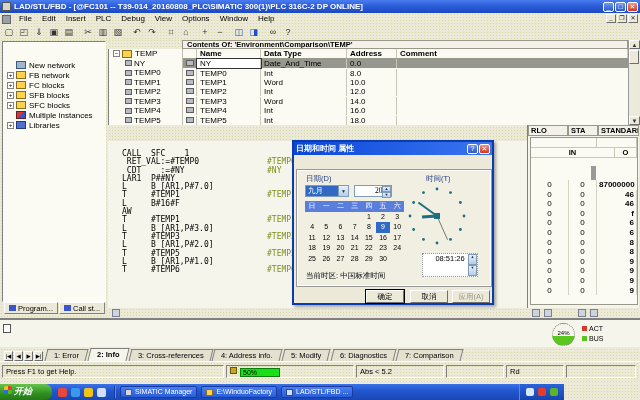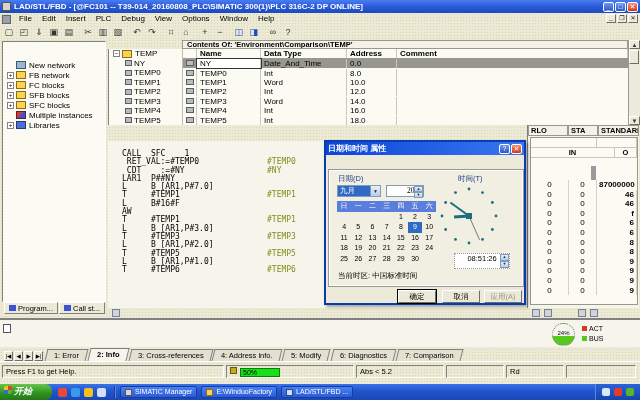--- a/index.html
+++ b/index.html
@@ -110,21 +110,21 @@
   .btab > span { display:inline-block; transform:skewX(14deg); }
   .btab.active { background:#f6f5ec; font-weight:bold; height:13px; }
 
   
   #statusbar { left:0; top:361px; width:640px; height:23px; border-top:1px solid #fff; padding-top:2px; }
   .sseg { position:absolute; top:3px; height:13px; border:1px solid; border-color:#808080 #fff #fff #808080; font-size:7.5px; line-height:11px; padding:0 3px; white-space:nowrap; overflow:hidden; }
   #seg-progress .lock { display:inline-block; width:7px; height:7px; background:#c8a820; border:1px solid #6a5a10; margin-right:3px; }
   #seg-progress .bar { display:inline-block; width:40px; height:9px; background:#18e018; border:1px solid #0a800a; font-size:7px; line-height:8px; text-align:left; padding-left:2px; vertical-align:middle; }
 
   
-  #taskbar { left:0; top:384px; width:640px; height:16px;
+  #taskbar { left:0; top:384px; width:564px; height:16px;
       background:linear-gradient(180deg,#3a72e8 0%,#2257d0 40%,#1a47b4 100%); display:flex; align-items:center; }
   #startbtn { width:52px; height:16px; background:linear-gradient(180deg,#66c44e,#2f8f1f 60%,#27761a);
       border-radius:0 7px 7px 0; color:#fff; font-weight:bold; font-size:9px; line-height:15px;
       padding-left:4px; font-style:italic; white-space:nowrap; }
   #startbtn .flag { display:inline-block; width:8px; height:8px; margin-right:2px; font-style:normal;
       background:conic-gradient(#e83a2a 0 90deg,#59b52a 90deg 180deg,#2a6ae8 180deg 270deg,#f0c21a 270deg 360deg);
       border-radius:2px; }
   #quick { display:flex; align-items:center; margin:0 4px; }
   .qicon { width:9px; height:9px; margin:0 2px; border-radius:2px; }
   .tdiv { width:2px; height:12px; background:#1a3c9c; border-right:1px solid #5a86e8; margin:0 2px; }
@@ -134,41 +134,41 @@
   .taskbtn .ticn2 { width:7px; height:7px; margin-right:3px; flex:none; }
   .ticn2.simatic { background:#d8d8d8; border:1px solid #555; }
   .ticn2.folder  { background:#ffd24d; border:1px solid #8a6d1a; }
   .ticn2.lad     { background:#cfe0f8; border:1px solid #2a4a90; }
   #tray { margin-left:auto; height:16px; background:linear-gradient(180deg,#2a62d8,#1744ac); border-left:1px solid #5a86e8;
       display:flex; align-items:center; padding:0 4px; }
   .trayicon { width:8px; height:8px; margin:0 2px; border-radius:2px; }
 
   
   #dialog { left:292px; top:140px; width:202px; height:165px; background:#ece9d8;
-      border:2px solid #0a3cb0; box-shadow:2px 2px 3px rgba(0,0,0,0.35); z-index:10;margin-left:32px; }
+      border:2px solid #0a3cb0; box-shadow:2px 2px 3px rgba(0,0,0,0.35); z-index:10; }
   #dlg-title { height:13px; background:linear-gradient(90deg,#0a46d8,#3a76f0); color:#fff; display:flex; align-items:center; padding:0 2px; }
   #dlg-title .dtext { flex:1; font-size:8px; font-weight:bold; white-space:nowrap; overflow:hidden; }
   #dlg-tabs { display:flex; padding:2px 3px 0 3px; height:14px; }
   .dtab { padding:0 5px; font-size:7.5px; line-height:12px; background:#ece9d8; border:1px solid #999; border-bottom:none; border-radius:2px 2px 0 0; margin-right:1px; white-space:nowrap; }
   .dtab.active { background:#f4f2e6; position:relative; top:-1px; font-weight:bold; }
   #dlg-page { position:absolute; left:3px; top:28px; width:194px; height:116px; background:#f1efe2; border:1px solid #fff; outline:1px solid #999; }
   .dlabel { position:absolute; font-size:7.5px; color:#203a80; }
   #month-combo { position:absolute; left:7px; top:14px; width:44px; height:12px; background:#fff; border:1px solid #7f9db9; display:flex; }
   #month-combo .sel { flex:1; background:#316ac5; color:#fff; font-size:7.5px; line-height:10px; padding-left:2px; }
   .drop { width:10px; background:linear-gradient(180deg,#e8f0fc,#b8cce8); border-left:1px solid #7f9db9; font-size:5px; line-height:10px; text-align:center; color:#234; }
   #year-spin { position:absolute; left:56px; top:14px; width:38px; height:12px; background:#fff; border:1px solid #7f9db9; font-size:7.5px; line-height:10px; padding-left:20px;font-family:Liberation Serif, serif; }
   .spin { position:absolute; right:0; top:0; width:9px; height:100%; display:flex; flex-direction:column; }
   .spin i { flex:1; background:linear-gradient(180deg,#e8f0fc,#b8cce8); border:1px solid #7f9db9; font-style:normal; font-size:4px; line-height:4px; text-align:center; color:#234; }
   #calendar { position:absolute; left:7px; top:30px; width:100px; }
   .cal-row { display:flex; }
   .cal-cell { width:14.2px; height:10.5px; font-size:7px; line-height:10px; text-align:center; }
   .cal-head .cal-cell { background:#5a7edc; color:#fff; }
   .cal-cell.selected { background:#316ac5; color:#fff; }
   #clock { position:absolute; left:106px; top:12px; }
-  #time-field { position:absolute; left:124px; top:82px; width:56px; height:16px; background:#fff; border:1px dotted #999; font-size:7.5px; line-height:10px; text-align:center; }
+  #time-field { position:absolute; left:124px; top:82px; width:56px; height:24px; background:#fff; border:1px dotted #999; font-size:7.5px; line-height:10px; text-align:center; }
   #tz-line { position:absolute; left:8px; top:100px; font-size:7.5px; }
   .dbtn { position:absolute; top:148px; width:38px; height:13px; background:#ece9d8; border:1px solid; border-color:#fff #6e6e6e #6e6e6e #fff; font-size:7.5px; line-height:11px; text-align:center; }
   .dbtn.default { outline:1px solid #000; }
   .dbtn.disabled { color:#9a988a; }
 </style>
 </head>
 <body>
 
 <div class="screen dither">
 

